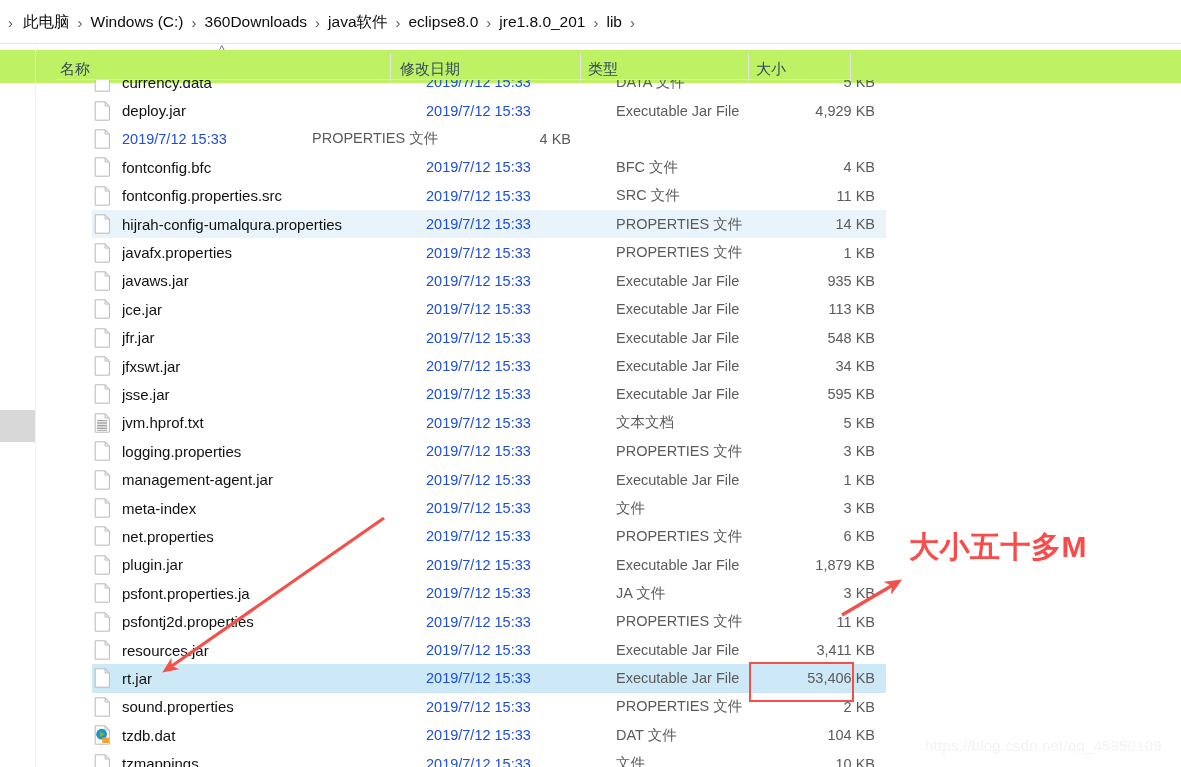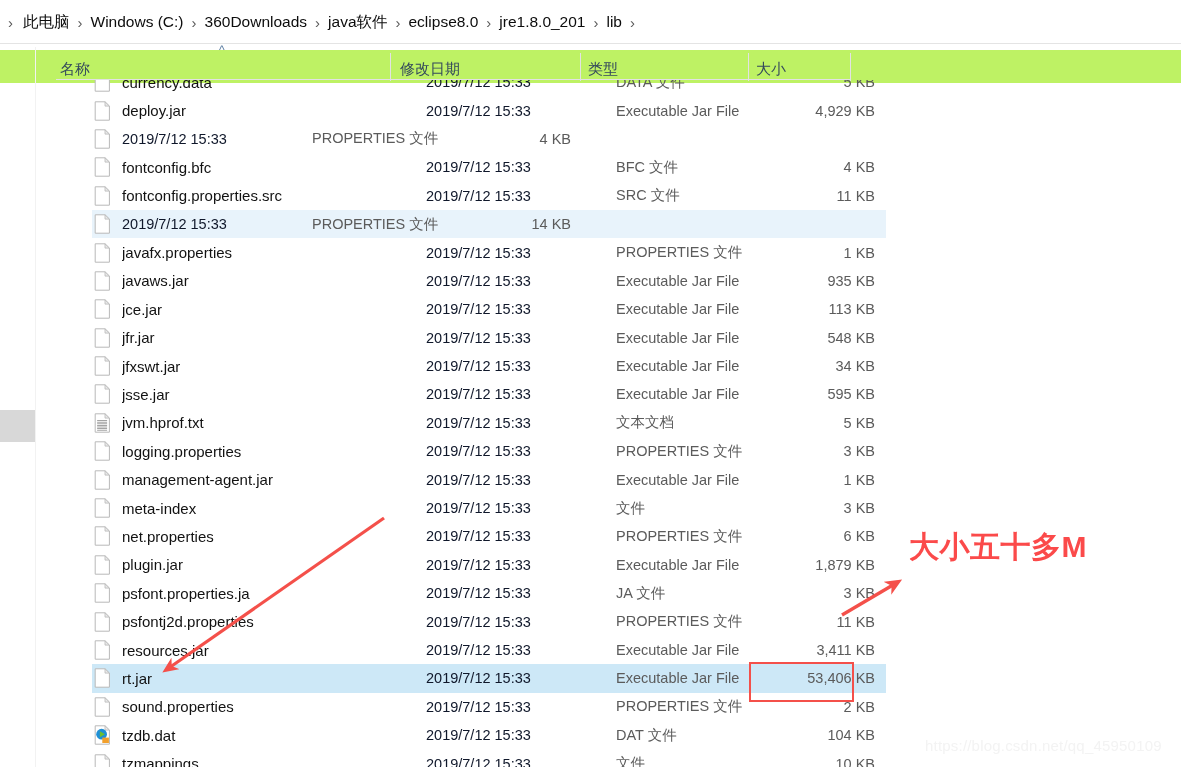--- a/index.html
+++ b/index.html
@@ -129,21 +129,21 @@
   .name-cell {
     flex: 0 0 304px;
     font-size: 15px;
     color: #121212;
     white-space: nowrap;
     overflow: hidden;
   }
   .date-cell {
     flex: 0 0 190px;
     font-size: 14.5px;
-    color: #0f172a;
+    color: #1d4ed8;
     white-space: nowrap;
   }
   .type-cell {
     flex: 0 0 168px;
     font-size: 14.5px;
     color: #5b5b5b;
     white-space: nowrap;
   }
   .size-cell {
     flex: 0 0 96px;
@@ -309,20 +309,21 @@
       <div class="type-cell">SRC 文件</div>
       <div class="size-cell">11 KB</div>
     </div>
     <div class="row hovered">
       <div class="icon-cell">
         <svg class="ficon" viewBox="0 0 17 20">
           <path d="M1.2 0.8 H11 L15.4 5.1 V19.2 H1.2 Z" fill="#ffffff" stroke="#b9b9b9" stroke-width="1"></path>
           <path d="M11 0.8 V5.1 H15.4 Z" fill="#e9e9e9" stroke="#b9b9b9" stroke-width="0.8"></path>
         </svg>
       </div>
+      <div class="name-cell">hijrah-config-umalqura.properties</div>
       <div class="date-cell">2019/7/12 15:33</div>
       <div class="type-cell">PROPERTIES 文件</div>
       <div class="size-cell">14 KB</div>
     </div>
     <div class="row">
       <div class="icon-cell">
         <svg class="ficon" viewBox="0 0 17 20">
           <path d="M1.2 0.8 H11 L15.4 5.1 V19.2 H1.2 Z" fill="#ffffff" stroke="#b9b9b9" stroke-width="1"></path>
           <path d="M11 0.8 V5.1 H15.4 Z" fill="#e9e9e9" stroke="#b9b9b9" stroke-width="0.8"></path>
         </svg>

